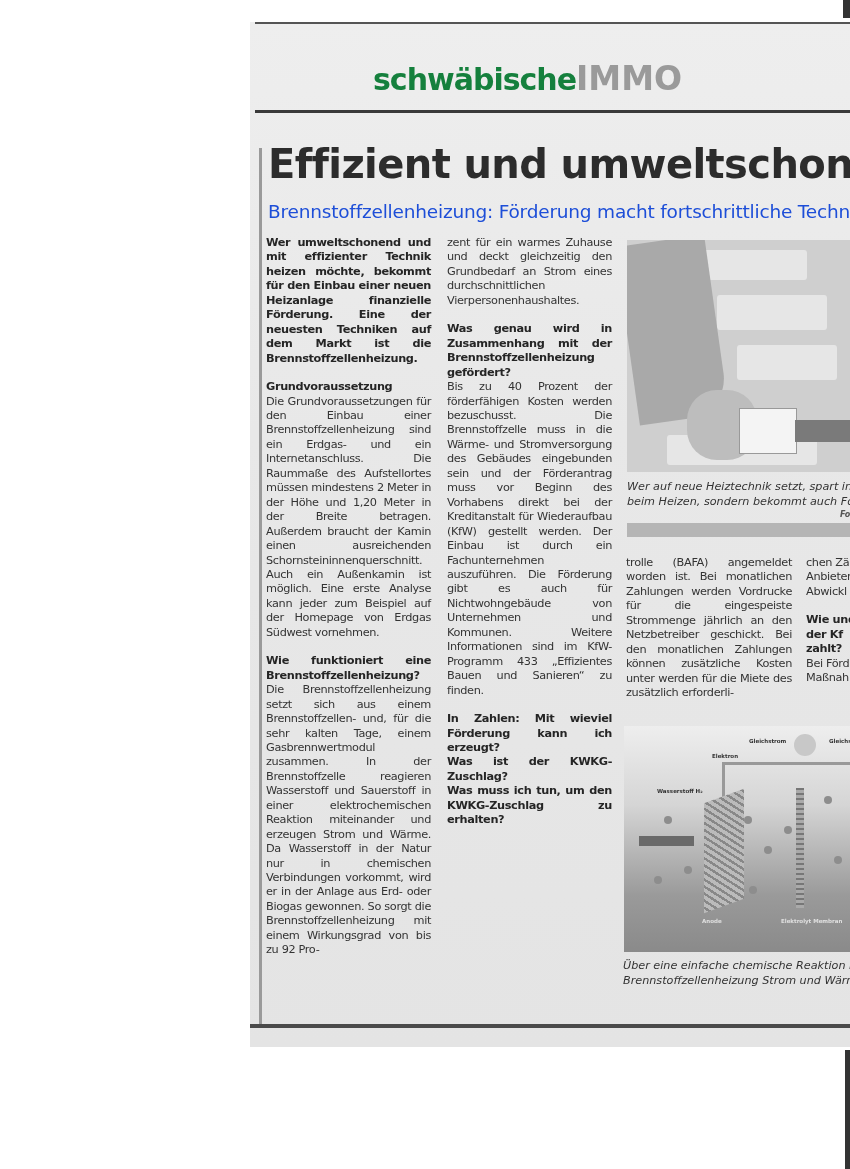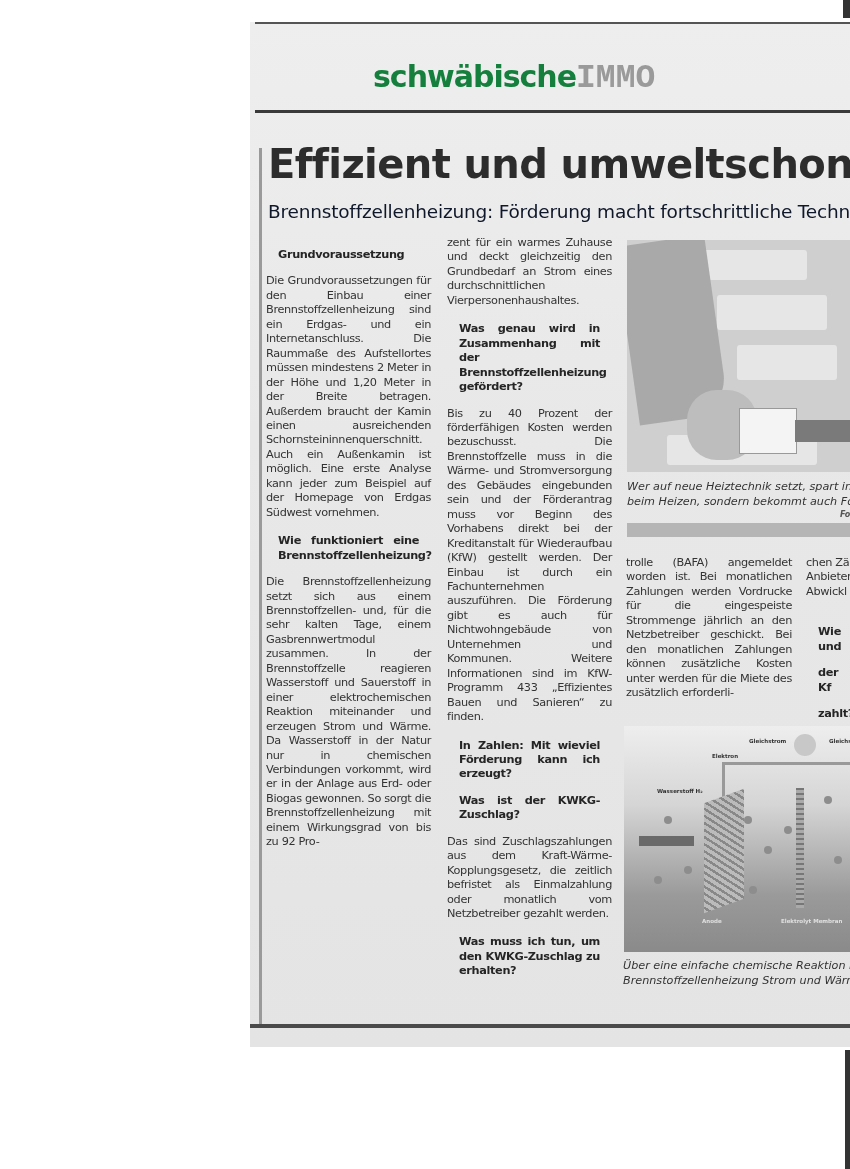--- a/index.html
+++ b/index.html
@@ -6,31 +6,31 @@
   body { width:850px; height:1169px; background:#ffffff; position:relative; overflow:hidden;
          font-family:"DejaVu Sans", sans-serif; color:#2a2a2a; }
   .paper { position:absolute; left:250px; top:22px; width:600px; height:1025px;
            background:linear-gradient(180deg,#eeeeee 0%,#e8e8e8 40%,#e4e4e4 100%); }
   .top-edge { position:absolute; left:255px; top:22px; width:595px; height:2px; background:#555; }
   .right-bar-top { position:absolute; left:843px; top:0; width:7px; height:18px; background:#333; }
   .right-bar-bottom { position:absolute; left:845px; top:1050px; width:5px; height:119px; background:#333; }
   .masthead { position:absolute; left:373px; top:62px; font-family:"DejaVu Sans", sans-serif;
               font-weight:bold; font-size:30px; letter-spacing:-1px; line-height:1; }
   .masthead .brand1 { color:#15803d; }
-  .masthead .brand2 { color:#9a9a9a; font-size:33px; letter-spacing:0;font-family:Liberation Mono, monospace; }
+  .masthead .brand2 { color:#9a9a9a; font-size:33px; letter-spacing:0; }
   .rule-top { position:absolute; left:255px; top:110px; width:595px; height:3px; background:#3a3a3a; }
   .rule-bottom { position:absolute; left:250px; top:1024px; width:600px; height:4px; background:#4a4a4a; }
   .headline-bar { position:absolute; left:259px; top:148px; width:3px; height:880px; background:#9a9a9a; }
   .headline { position:absolute; left:268px; top:141px; font-family:"DejaVu Sans", sans-serif;
               font-weight:bold; font-size:40px; letter-spacing:-0.6px; color:#2c2c2c; white-space:nowrap; }
-  .subhead { position:absolute; left:268px; top:201px; font-size:18.5px; color:#0f172a; white-space:nowrap; letter-spacing:-0.2px; }
+  .subhead { position:absolute; left:268px; top:201px; font-size:18.5px; color:#1d4ed8; white-space:nowrap; letter-spacing:-0.2px; }
   .col { position:absolute; font-family:"DejaVu Sans", sans-serif; font-size:11.3px; line-height:14.45px;
          color:#333; text-align:justify; letter-spacing:-0.35px; }
   .col p { margin:0 0 14px 0; }
-  .col h4 { margin:12px; font-size:11.3px; font-weight:bold; color:#252525; line-height:14.45px; }
+  .col h4 { margin:0; font-size:11.3px; font-weight:bold; color:#252525; line-height:14.45px; }
   .col .lead { font-weight:bold; color:#252525; }
   .c1 { left:266px; top:236px; width:165px; }
   .c2 { left:447px; top:236px; width:165px; }
   .c3 { left:626px; top:556px; width:166px; }
   .c4 { left:806px; top:556px; width:60px; overflow:hidden; text-align:left; }
   .photo { position:absolute; left:627px; top:240px; width:223px; height:232px; overflow:hidden;
            background:#cfcfcf; }
   .brick { position:absolute; background:#e6e6e6; border-radius:3px; }
   .sleeve { position:absolute; left:0; top:0; width:90px; height:180px; background:#a9a9a9;
             border-radius:0 0 40px 0; transform:rotate(-8deg); }
@@ -65,33 +65,33 @@
 <div class="masthead">
   <span class="brand1">schwäbische</span><span class="brand2">IMMO</span>
 </div>
 <div class="rule-top"></div>
 
 <div class="headline-bar"></div>
 <h1 class="headline" style="margin:0">Effizient und umweltschoner</h1>
 <div class="subhead">Brennstoffzellenheizung: Förderung macht fortschrittliche Techn</div>
 
 <div class="col c1">
+  <p class="lead">Wer umweltschonend und mit effizienter Technik heizen möchte, bekommt für den Einbau einer neuen Heizanlage finanzielle Förderung. Eine der neuesten Techniken auf dem Markt ist die Brennstoffzellenheizung.</p>
   <h4>Grundvoraussetzung</h4>
   <p>Die Grundvoraussetzungen für den Einbau einer Brennstoffzellenheizung sind ein Erdgas- und ein Internetanschluss. Die Raummaße des Aufstellortes müssen mindestens 2 Meter in der Höhe und 1,20 Meter in der Breite betragen. Außerdem braucht der Kamin einen ausreichenden Schornsteininnenquerschnitt. Auch ein Außenkamin ist möglich. Eine erste Analyse kann jeder zum Beispiel auf der Homepage von Erdgas Südwest vornehmen.</p>
   <h4>Wie funktioniert eine Brennstoffzellenheizung?</h4>
   <p>Die Brennstoffzellenheizung setzt sich aus einem Brennstoffzellen- und, für die sehr kalten Tage, einem Gasbrennwertmodul zusammen. In der Brennstoffzelle reagieren Wasserstoff und Sauerstoff in einer elektrochemischen Reaktion miteinander und erzeugen Strom und Wärme. Da Wasserstoff in der Natur nur in chemischen Verbindungen vorkommt, wird er in der Anlage aus Erd- oder Biogas gewonnen. So sorgt die Brennstoffzellenheizung mit einem Wirkungsgrad von bis zu 92 Pro-</p>
 </div>
 
 <div class="col c2">
   <p>zent für ein warmes Zuhause und deckt gleichzeitig den Grundbedarf an Strom eines durchschnittlichen Vierpersonenhaushaltes.</p>
   <h4>Was genau wird in Zusammenhang mit der Brennstoffzellenheizung gefördert?</h4>
   <p>Bis zu 40 Prozent der förderfähigen Kosten werden bezuschusst. Die Brennstoffzelle muss in die Wärme- und Stromversorgung des Gebäudes eingebunden sein und der Förderantrag muss vor Beginn des Vorhabens direkt bei der Kreditanstalt für Wiederaufbau (KfW) gestellt werden. Der Einbau ist durch ein Fachunternehmen auszuführen. Die Förderung gibt es auch für Nichtwohngebäude von Unternehmen und Kommunen. Weitere Informationen sind im KfW-Programm 433 „Effizientes Bauen und Sanieren“ zu finden.</p>
   <h4>In Zahlen: Mit wieviel Förderung kann ich erzeugt?</h4>
   <h4>Was ist der KWKG-Zuschlag?</h4>
-  <p>Das sind Zuschlagszahlungen aus dem Kraft-Wärme-Kopplungsgesetz, die zeitlich befristet als Einmalzahlung oder monatlich vom Netzbetreiber gezahlt werden.</p>
   <h4>Was muss ich tun, um den KWKG-Zuschlag zu erhalten?</h4>
 </div>
 
 <div class="photo">
   <div class="brick" style="left:60px;top:10px;width:120px;height:30px"></div>
   <div class="brick" style="left:90px;top:55px;width:110px;height:35px"></div>
   <div class="brick" style="left:110px;top:105px;width:100px;height:35px"></div>
   <div class="brick" style="left:40px;top:195px;width:150px;height:30px"></div>
   <div class="sleeve"></div>
   <div class="hand"></div>

